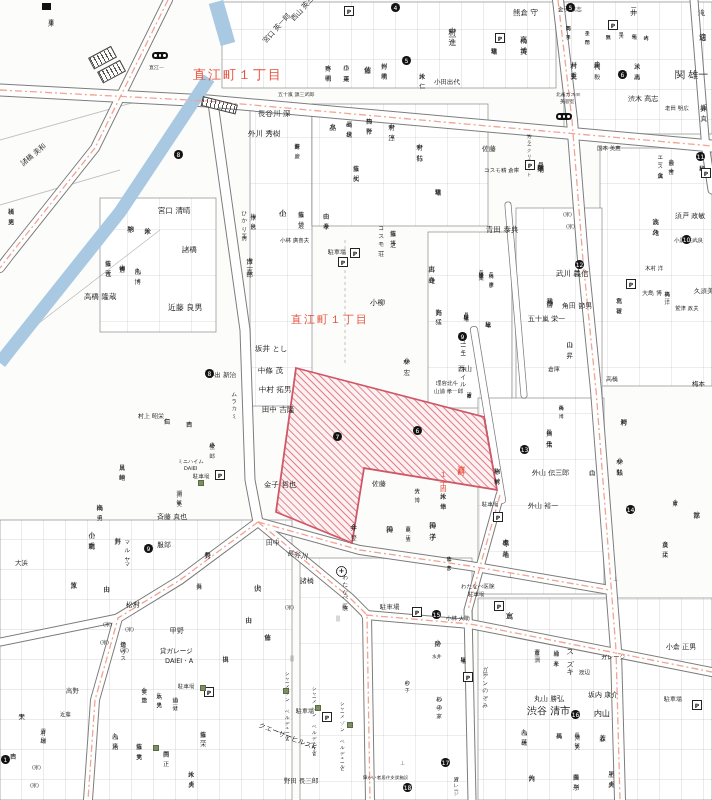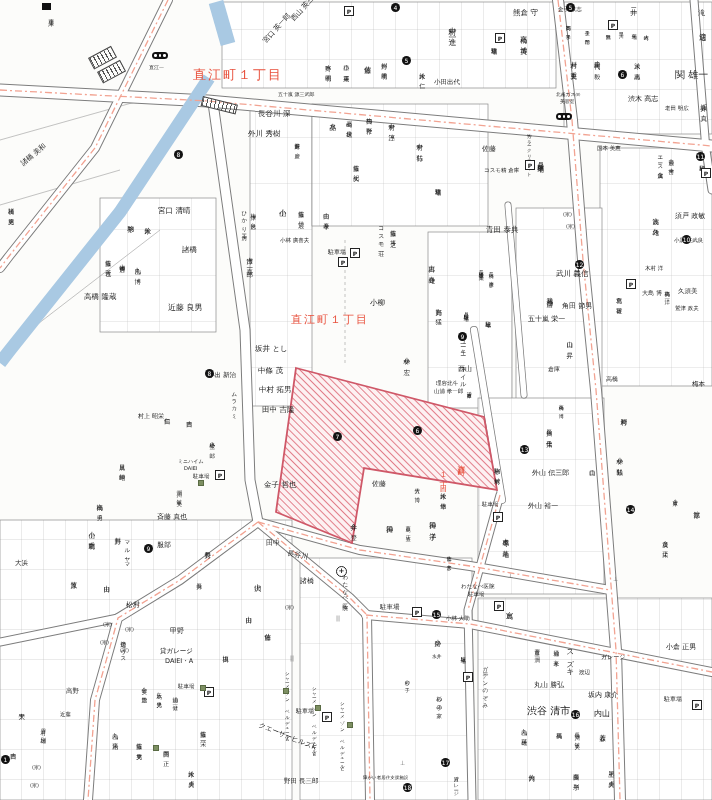--- a/index.html
+++ b/index.html
@@ -247,21 +247,21 @@
       <span class="lbl" style="left: 556px; top: 270px; font-size: 7.5px;">武川 義信</span>
       <span class="lbl v" style="left: 546px; top: 292px; font-size: 6.5px;">武川酒店</span>
       <span class="lbl" style="left: 562px; top: 303px; font-size: 7px;">角田 節男</span>
       <span class="lbl" style="left: 528px; top: 316px; font-size: 7px;">五十嵐 栄一</span>
       <span class="lbl v" style="left: 566px; top: 336px; font-size: 6.5px;">山口 昇</span>
       <span class="lbl" style="left: 548px; top: 366px; font-size: 6px;">倉庫</span>
       <span class="lbl v" style="left: 616px; top: 292px; font-size: 6px;">宮島 富雄</span>
       <span class="lbl" style="left: 642px; top: 290px; font-size: 6px;">大島 博</span>
       <span class="lbl v" style="left: 664px; top: 286px; font-size: 5.5px;">高橋 洋一</span>
       <span class="lbl" style="left: 645px; top: 266px; font-size: 5.5px;">木村 洋</span>
-      <span class="lbl" style="left: 678px; top: 288px; font-size: 6.5px;">久須美</span>
+      <span class="lbl" style="left: 694px; top: 288px; font-size: 6.5px;">久須美</span>
       <span class="lbl" style="left: 675px; top: 306px; font-size: 5.5px;">鷲津 政夫</span>
       <span class="lbl" style="left: 692px; top: 381px; font-size: 6.5px;">梅本</span>
       <span class="lbl" style="left: 606px; top: 376px; font-size: 6px;">高橋</span>
       <span class="lbl v" style="left: 620px; top: 413px; font-size: 6.5px;">岡村</span>
       <span class="lbl v" style="left: 616px; top: 452px; font-size: 6.5px;">小林 弘毅</span>
       <span class="lbl v" style="left: 546px; top: 424px; font-size: 6px;">長谷川 千代栄</span>
       <span class="lbl v" style="left: 558px; top: 400px; font-size: 5px;">高橋 博</span>
       <span class="lbl v" style="left: 494px; top: 463px; font-size: 6px;">駒形 敏村</span>
       <span class="lbl" style="left: 532px; top: 470px; font-size: 7px;">外山 伝三郎</span>
       <span class="lbl" style="left: 528px; top: 503px; font-size: 7px;">外山 裕一</span>
@@ -318,21 +318,21 @@
       <span class="lbl v" style="left: 18px; top: 708px; font-size: 6.5px;">大平</span>
       <span class="lbl" style="left: 60px; top: 712px; font-size: 5.5px;">近藤</span>
       <span class="lbl v" style="left: 40px; top: 724px; font-size: 5.5px;">雪村 別雄</span>
       <span class="lbl v" style="left: 10px; top: 748px; font-size: 6px;">吉田</span>
       <span class="lbl v" style="left: 505px; top: 606px; font-size: 7px;">宮島</span>
       <span class="lbl v" style="left: 534px; top: 644px; font-size: 5.5px;">斉藤 潤一</span>
       <span class="lbl v" style="left: 553px; top: 646px; font-size: 5.5px;">涌堀 文孝</span>
       <span class="lbl v" style="left: 566px; top: 644px; font-size: 7.5px;">スズキ</span>
       <span class="lbl" style="left: 601px; top: 654px; font-size: 6px;">ガレージ</span>
       <span class="lbl" style="left: 579px; top: 670px; font-size: 5.5px;">渡辺</span>
-      <span class="lbl" style="left: 534px; top: 682px; font-size: 7px;">丸山 勝弘</span>
+      <span class="lbl" style="left: 534px; top: 696px; font-size: 7px;">丸山 勝弘</span>
       <span class="lbl" style="left: 588px; top: 692px; font-size: 7px;">坂内 康介</span>
       <span class="lbl" style="left: 527px; top: 706px; font-size: 10px;">渋谷 清市</span>
       <span class="lbl" style="left: 594px; top: 710px; font-size: 8px;">内山</span>
       <span class="lbl v" style="left: 521px; top: 724px; font-size: 6px;">丸山 英雄</span>
       <span class="lbl v" style="left: 556px; top: 727px; font-size: 6px;">高橋</span>
       <span class="lbl v" style="left: 574px; top: 728px; font-size: 5.5px;">長谷川 敏夫</span>
       <span class="lbl v" style="left: 599px; top: 729px; font-size: 6.5px;">若森</span>
       <span class="lbl v" style="left: 528px; top: 769px; font-size: 6.5px;">竹内</span>
       <span class="lbl v" style="left: 573px; top: 769px; font-size: 6px;">藤田 則子</span>
       <span class="lbl v" style="left: 608px; top: 766px; font-size: 6px;">肥土 貞夫</span>

